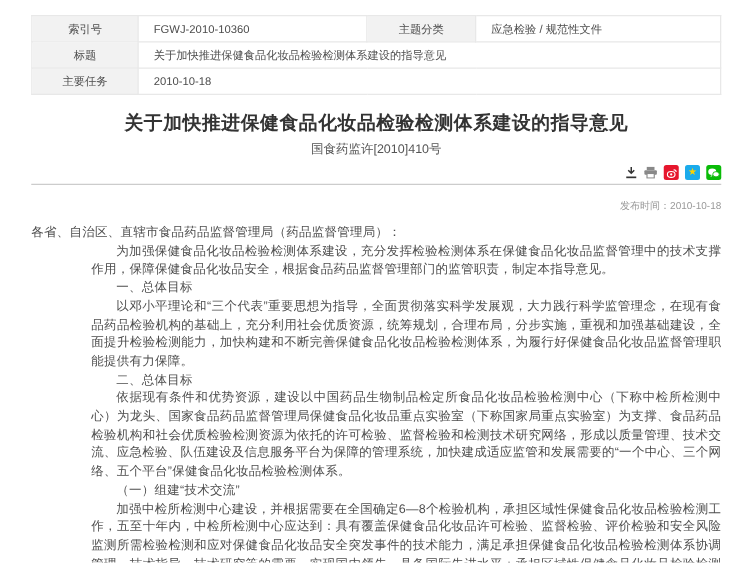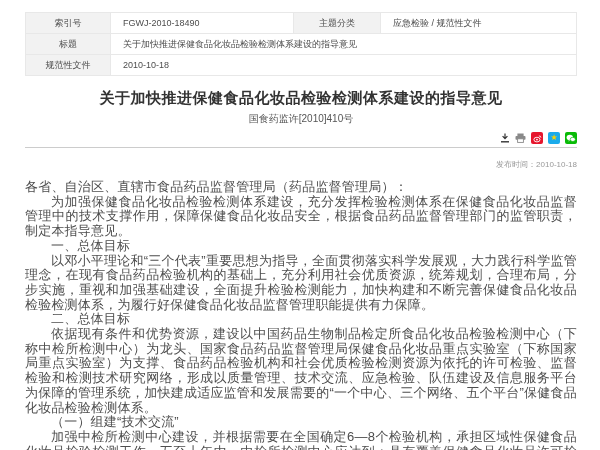--- a/index.html
+++ b/index.html
@@ -21,43 +21,43 @@
 
   .toolbar { margin-top:6px; display:flex; justify-content:flex-end; align-items:center;
     gap:5px; padding-bottom:3px; border-bottom:1px solid #ccc; }
   .tool-btn { display:inline-flex; align-items:center; justify-content:center; cursor:pointer; }
   .share-box { width:12px; height:12px; border-radius:2px; display:inline-flex;
     align-items:center; justify-content:center; font-size:8px; line-height:1; color:#fff; }
   .publish-line { margin-top:11px; text-align:right; font-size:8px; color:#999; }
 
   
   .article-body { margin-top:10px; }
-  .article-body p { font-size:13px; line-height:14.7px; color:#4d4d4d;
+  .article-body p { font-size:10px; line-height:14.7px; color:#4d4d4d;
     letter-spacing:0.2px; text-align:justify; }
-  .article-body p.indent { text-indent:2em; }
+  .article-body p.indent { text-indent:2em;margin-left:48px; }
 </style>
 </head>
 <body>
 
 <div class="page">
 
   <table class="meta">
     <tbody>
         <tr>
       <td class="lbl w-l1">索引号</td>
-      <td class="w-v1">FGWJ-2010-18490</td>
+      <td class="w-v1">FGWJ-2010-10360</td>
       <td class="lbl w-l2">主题分类</td>
       <td>应急检验 / 规范性文件</td>
     </tr>
     <tr>
       <td class="lbl">标题</td>
       <td colspan="3">关于加快推进保健食品化妆品检验检测体系建设的指导意见</td>
     </tr>
     <tr>
-      <td class="lbl">规范性文件</td>
+      <td class="lbl">主要任务</td>
       <td colspan="3">2010-10-18</td>
     </tr>
   </tbody>
     </table>
 
   <div class="doc-title">关于加快推进保健食品化妆品检验检测体系建设的指导意见</div>
   <div class="doc-number">国食药监许[2010]410号</div>
 
   <div class="toolbar">
     <span class="tool-btn">

